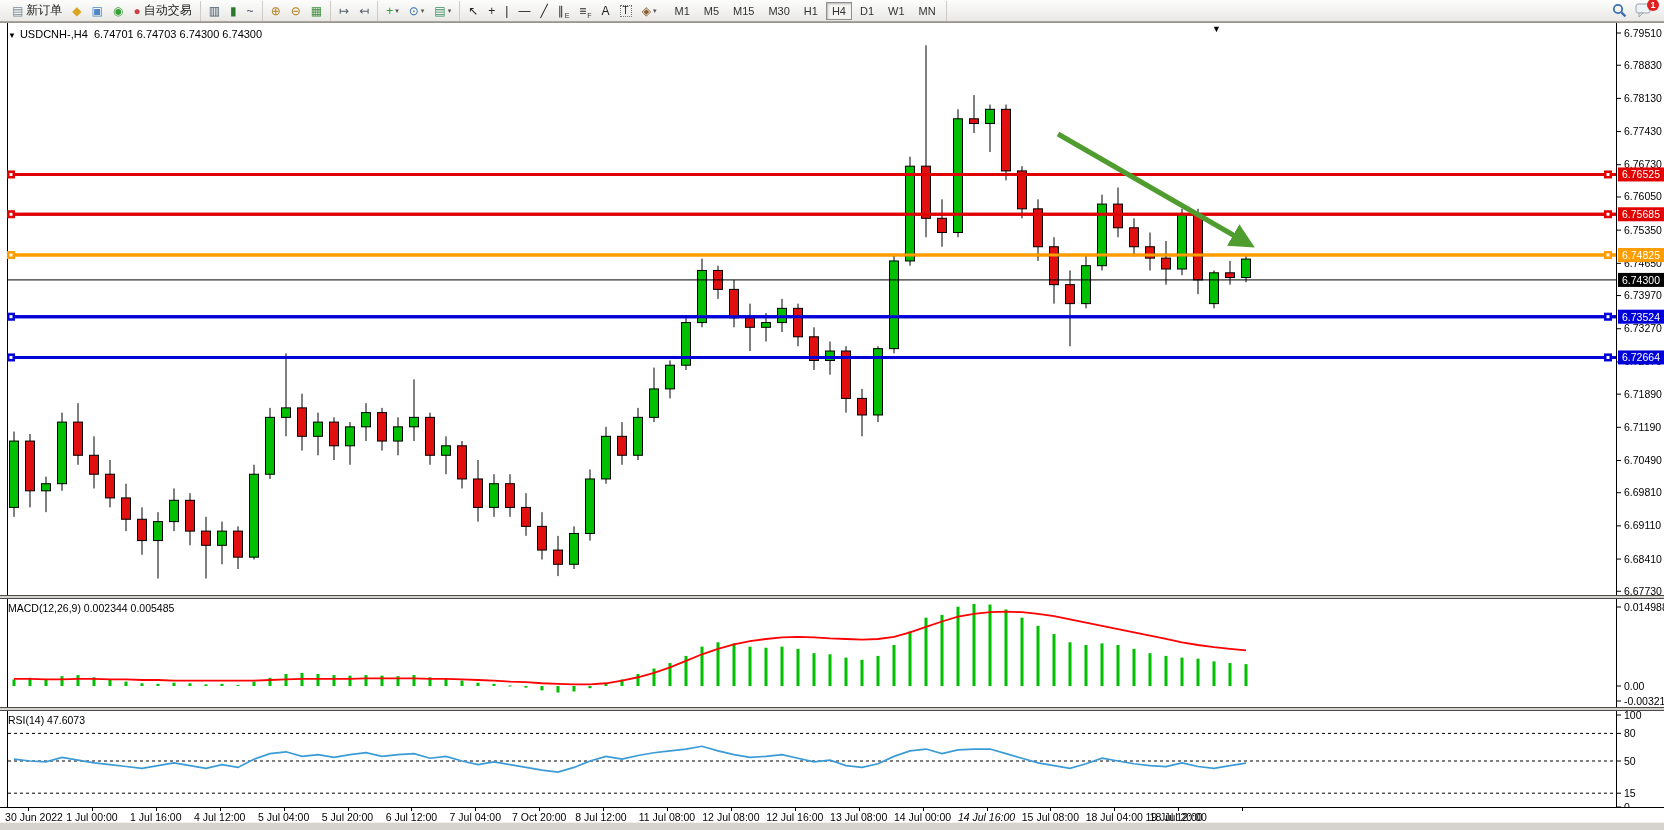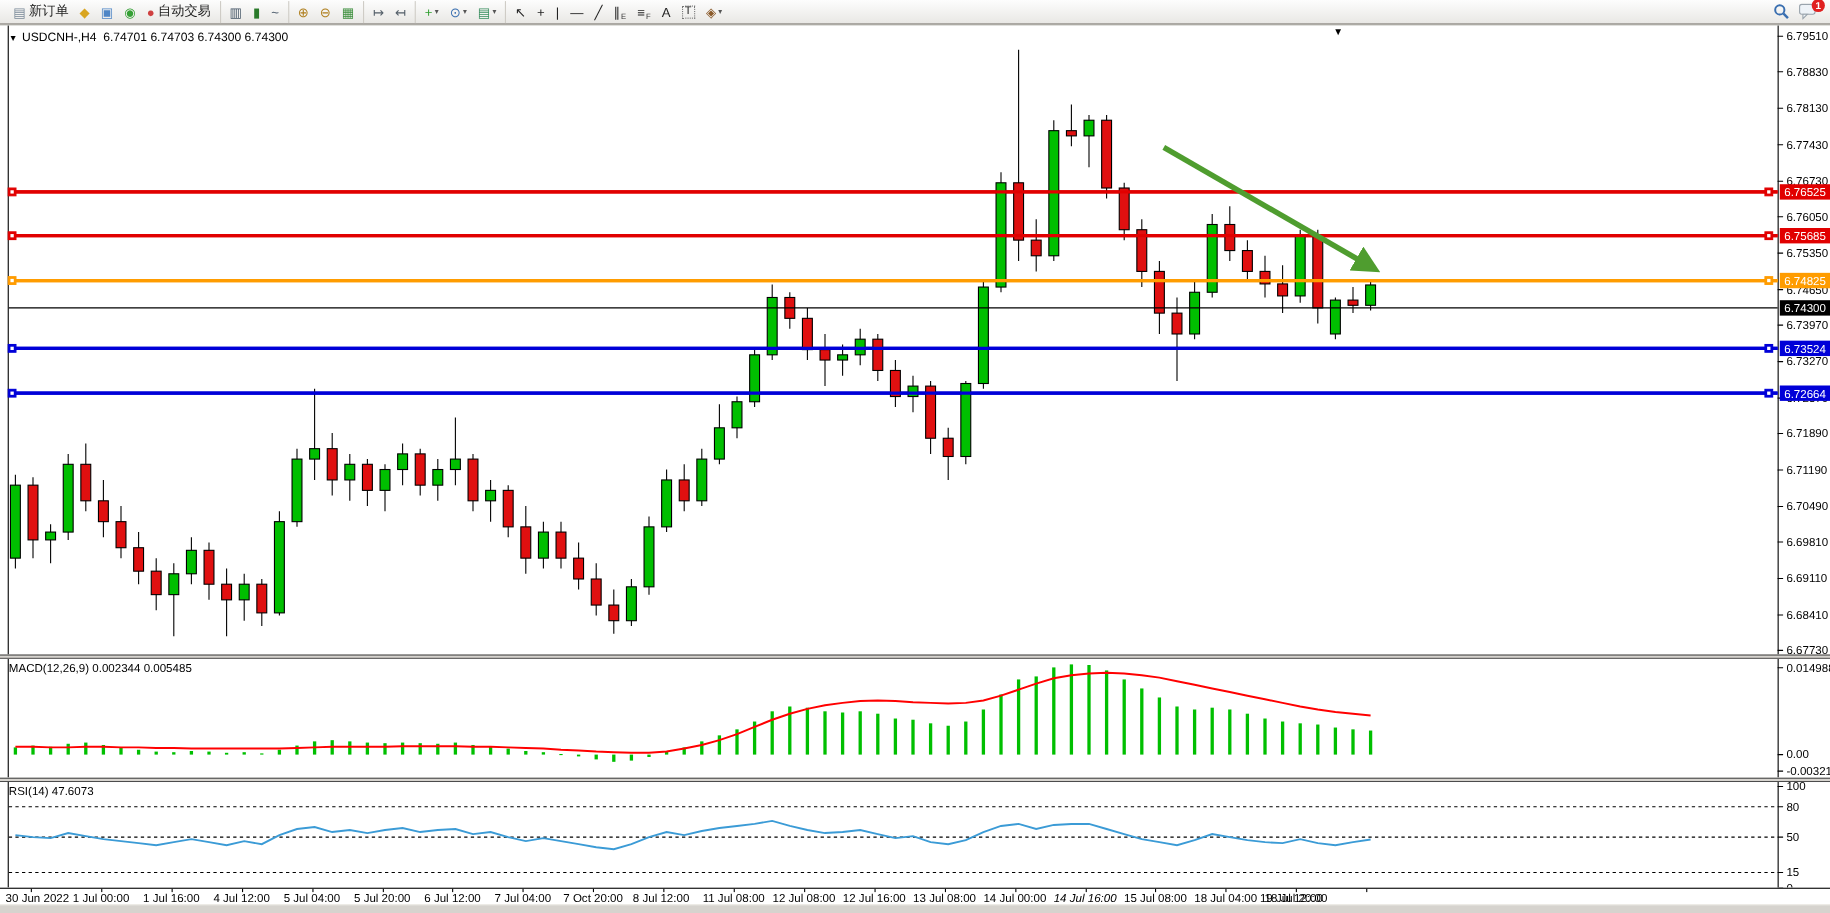--- a/index.html
+++ b/index.html
@@ -159,20 +159,31 @@
           <span class="ic" style="color: rgb(34, 34, 34);">A</span>
         </div>
         <div class="tbtn boxed">
           <span class="ic" style="color: rgb(34, 34, 34);">T</span>
         </div>
         <div class="tbtn">
           <span class="ic" style="color: rgb(138, 90, 42);">◈</span>
           <span class="caret">▾</span>
         </div>
       </div>
+    </div>
+  <div class="tgroup" id="tf-group">
+      <div class="tf">M1</div>
+      <div class="tf">M5</div>
+      <div class="tf">M15</div>
+      <div class="tf">M30</div>
+      <div class="tf">H1</div>
+      <div class="tf active">H4</div>
+      <div class="tf">D1</div>
+      <div class="tf">W1</div>
+      <div class="tf">MN</div>
     </div>
   <div id="toolbar-right">
     <span style="display:inline-flex;">
       <svg width="15" height="15" viewBox="0 0 15 15">
         <circle cx="6" cy="6" r="4.2" fill="none" stroke="#3a6fb0" stroke-width="1.8"></circle>
         <line x1="9.4" y1="9.4" x2="13.4" y2="13.4" stroke="#3a6fb0" stroke-width="2.2"></line>
       </svg>
     </span>
     <span style="display:inline-flex;position:relative;">
       <svg width="17" height="15" viewBox="0 0 17 15">

